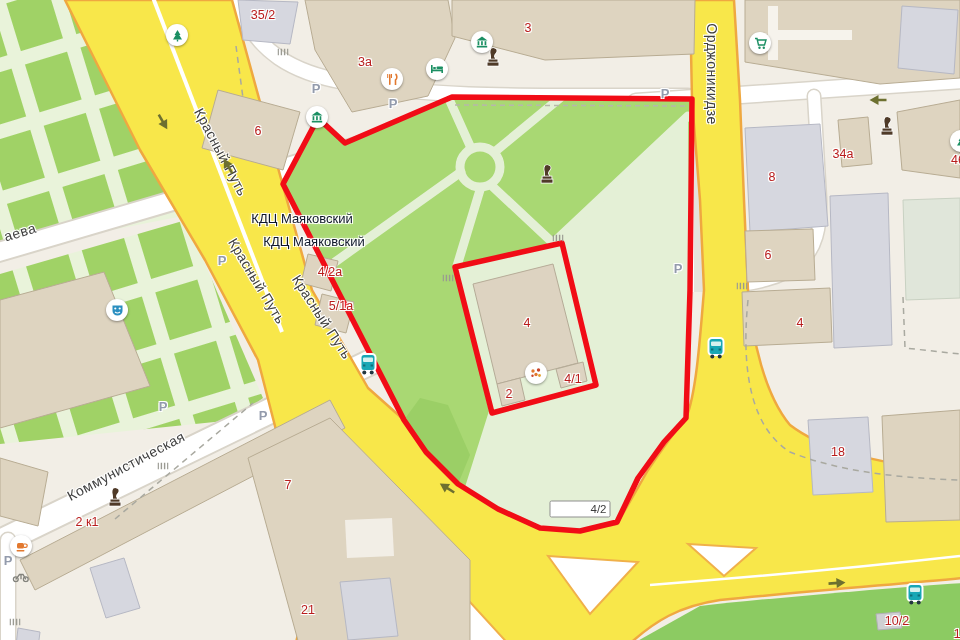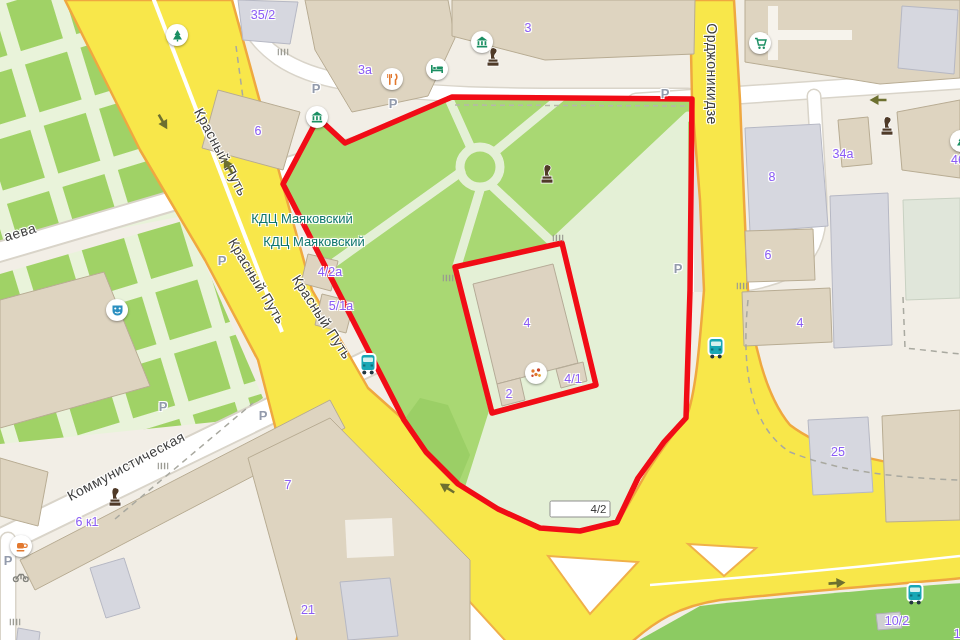--- a/index.html
+++ b/index.html
@@ -3,23 +3,23 @@
 <meta charset="utf-8">
 <style>
   html,body{margin:0;padding:0}
   #stage{position:relative;width:960px;height:640px;overflow:hidden;background:#f2eee6;
          font-family:"Liberation Sans",sans-serif}
   #base{position:absolute;left:0;top:0}
   #labels{position:absolute;left:0;top:0;width:960px;height:640px;pointer-events:none}
   .lbl{position:absolute;white-space:nowrap;transform:translate(-50%,-50%);pointer-events:auto}
   .street{font-size:14px;color:#3f3f3f;letter-spacing:.5px;
     text-shadow:-1px -1px 0 #fff,1px -1px 0 #fff,-1px 1px 0 #fff,1px 1px 0 #fff,0 0 3px #fff}
-  .addr{font-size:12.5px;color:#8b5cf6;
+  .addr{font-size:12.5px;color:#b91c1c;
     text-shadow:-1px -1px 0 #fff,1px -1px 0 #fff,-1px 1px 0 #fff,1px 1px 0 #fff,0 0 3px #fff}
-  .poi-name{font-size:13px;color:#0f766e;
+  .poi-name{font-size:13px;color:#0f172a;
     text-shadow:-1px -1px 0 #fff,1px -1px 0 #fff,-1px 1px 0 #fff,1px 1px 0 #fff,0 0 4px #fff}
   .pmark{font-size:13px;font-weight:bold;color:#939bac;
     text-shadow:-1px -1px 0 #fff,1px -1px 0 #fff,-1px 1px 0 #fff,1px 1px 0 #fff}
   .boxed{font-size:11.5px;color:#3c3c3c;background:#fff;border:1px solid #8f8f8f;
     border-radius:2px;padding:0 3px;line-height:15px}
   .pin{width:22px;height:22px;background:#fff;border-radius:50%;
     box-shadow:0 1px 2.5px rgba(0,0,0,.4);display:flex;align-items:center;justify-content:center}
   .bare{display:flex;align-items:center;justify-content:center}
 </style>
 </head>
@@ -154,36 +154,36 @@
 <div id="labels">
       <div class="lbl street" style="left: 221px; top: 152px; transform: translate(-50%, -50%) rotate(62deg);">Красный Путь</div>
       <div class="lbl street" style="left: 257px; top: 281px; transform: translate(-50%, -50%) rotate(59deg);">Красный Путь</div>
       <div class="lbl street" style="left: 322px; top: 317px; transform: translate(-50%, -50%) rotate(57deg);">Красный Путь</div>
       <div class="lbl street" style="left: 712px; top: 74px; transform: translate(-50%, -50%) rotate(90deg);">Орджоникидзе</div>
       <div class="lbl street" style="left: 126px; top: 466px; transform: translate(-50%, -50%) rotate(-28deg);">Коммунистическая</div>
       <div class="lbl street" style="left: 20px; top: 232px; transform: translate(-50%, -50%) rotate(-17deg);">аева</div>
       <div class="lbl poi-name" style="left: 302px; top: 218px; transform: translate(-50%, -50%);">КДЦ Маяковский</div>
       <div class="lbl poi-name" style="left: 314px; top: 241px; transform: translate(-50%, -50%);">КДЦ Маяковский</div>
       <div class="lbl addr" style="left: 263px; top: 15px; transform: translate(-50%, -50%);">35/2</div>
-      <div class="lbl addr" style="left: 365px; top: 62px; transform: translate(-50%, -50%); margin-top: 8px;">3а</div>
+      <div class="lbl addr" style="left: 365px; top: 62px; transform: translate(-50%, -50%);">3а</div>
       <div class="lbl addr" style="left: 528px; top: 28px; transform: translate(-50%, -50%);">3</div>
       <div class="lbl addr" style="left: 258px; top: 131px; transform: translate(-50%, -50%);">6</div>
       <div class="lbl addr" style="left: 772px; top: 177px; transform: translate(-50%, -50%);">8</div>
       <div class="lbl addr" style="left: 843px; top: 154px; transform: translate(-50%, -50%);">34а</div>
       <div class="lbl addr" style="left: 958px; top: 160px; transform: translate(-50%, -50%);">46</div>
       <div class="lbl addr" style="left: 768px; top: 255px; transform: translate(-50%, -50%);">6</div>
       <div class="lbl addr" style="left: 800px; top: 323px; transform: translate(-50%, -50%);">4</div>
       <div class="lbl addr" style="left: 527px; top: 323px; transform: translate(-50%, -50%);">4</div>
       <div class="lbl addr" style="left: 509px; top: 394px; transform: translate(-50%, -50%);">2</div>
       <div class="lbl addr" style="left: 573px; top: 379px; transform: translate(-50%, -50%);">4/1</div>
       <div class="lbl addr" style="left: 330px; top: 272px; transform: translate(-50%, -50%);">4/2а</div>
       <div class="lbl addr" style="left: 341px; top: 306px; transform: translate(-50%, -50%);">5/1а</div>
-      <div class="lbl addr" style="left: 838px; top: 452px; transform: translate(-50%, -50%);">25</div>
+      <div class="lbl addr" style="left: 838px; top: 452px; transform: translate(-50%, -50%);">18</div>
       <div class="lbl addr" style="left: 288px; top: 485px; transform: translate(-50%, -50%);">7</div>
-      <div class="lbl addr" style="left: 87px; top: 522px; transform: translate(-50%, -50%);">6 к1</div>
+      <div class="lbl addr" style="left: 87px; top: 522px; transform: translate(-50%, -50%);">2 к1</div>
       <div class="lbl addr" style="left: 308px; top: 610px; transform: translate(-50%, -50%);">21</div>
       <div class="lbl addr" style="left: 897px; top: 621px; transform: translate(-50%, -50%);">10/2</div>
       <div class="lbl addr" style="left: 966px; top: 634px; transform: translate(-50%, -50%);">10/2</div>
       <div class="lbl boxed" style="left: 580px; top: 509px; transform: translate(-50%, -50%); padding-left: 40px;">4/2</div>
       <div class="lbl pmark" style="left: 316px; top: 88px; transform: translate(-50%, -50%);">P</div>
       <div class="lbl pmark" style="left: 393px; top: 103px; transform: translate(-50%, -50%);">P</div>
       <div class="lbl pmark" style="left: 665px; top: 93px; transform: translate(-50%, -50%);">P</div>
       <div class="lbl pmark" style="left: 678px; top: 268px; transform: translate(-50%, -50%);">P</div>
       <div class="lbl pmark" style="left: 222px; top: 260px; transform: translate(-50%, -50%);">P</div>
       <div class="lbl pmark" style="left: 163px; top: 406px; transform: translate(-50%, -50%);">P</div>

